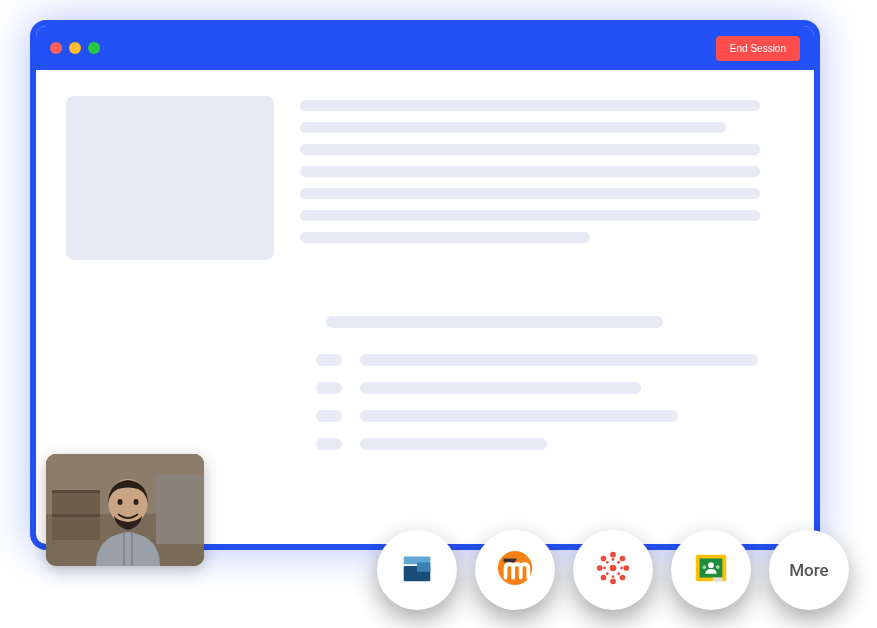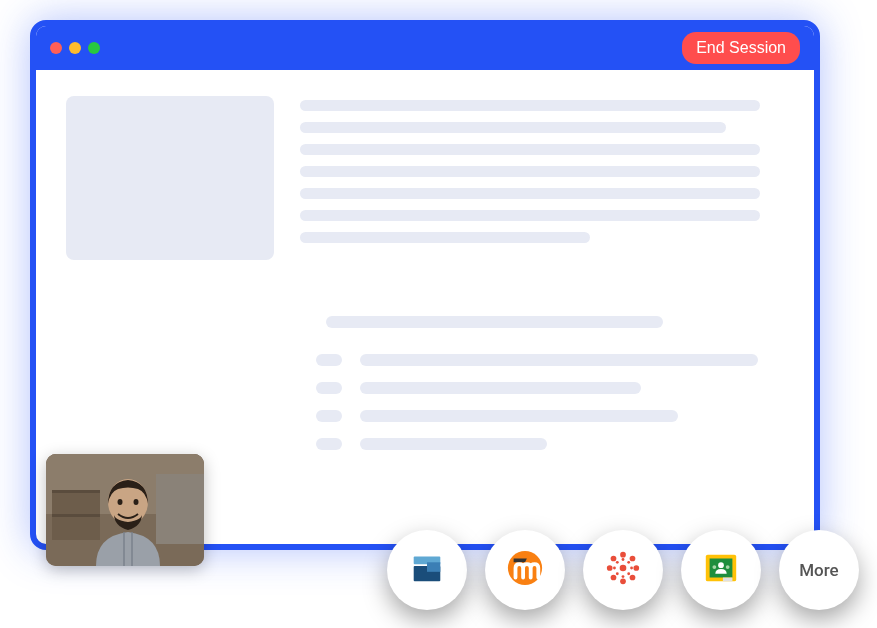--- a/index.html
+++ b/index.html
@@ -39,22 +39,22 @@
       border-radius: 50%;
     }
     .tl-red { background: #ff5f57; }
     .tl-yellow { background: #febc2e; }
     .tl-green { background: #28c840; }
     .end-session {
       background: #ff4d4d;
       color: white;
       border: none;
       padding: 7px 14px;
-      border-radius: 14px;
-      font-size: 16px;
+      border-radius: 4px;
+      font-size: 10px;
       font-weight: 500;
       cursor: pointer;
     }
     .content-area {
       padding: 26px 30px;
       display: flex;
       gap: 26px;
     }
     .thumb-block {
       width: 208px;
@@ -118,21 +118,21 @@
       box-shadow: 0 4px 16px rgba(0,0,0,0.25);
       background: linear-gradient(135deg, #8a7560 0%, #6b5a48 100%);
     }
     .video-pip svg {
       width: 100%;
       height: 100%;
     }
     .integration-row {
       position: absolute;
       bottom: 18px;
-      right: 18px;
+      right: 28px;
       display: flex;
       gap: 18px;
     }
     .integ-chip {
       width: 80px;
       height: 80px;
       border-radius: 50%;
       background: white;
       box-shadow: 0 10px 24px rgba(0,0,0,0.35);
       display: flex;

